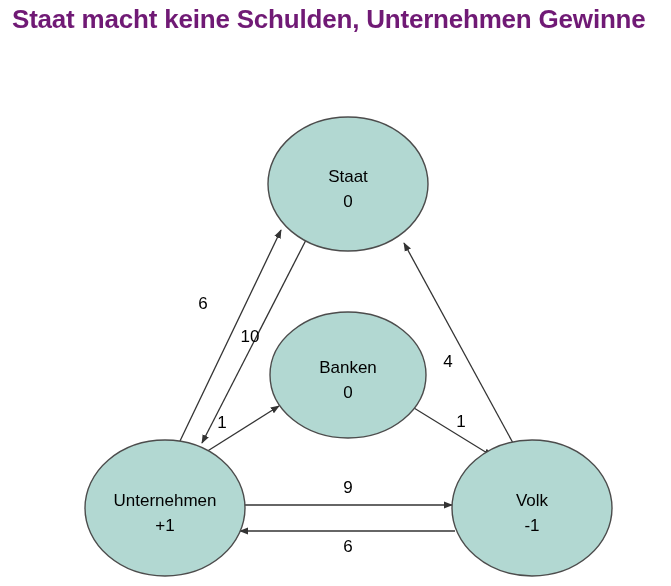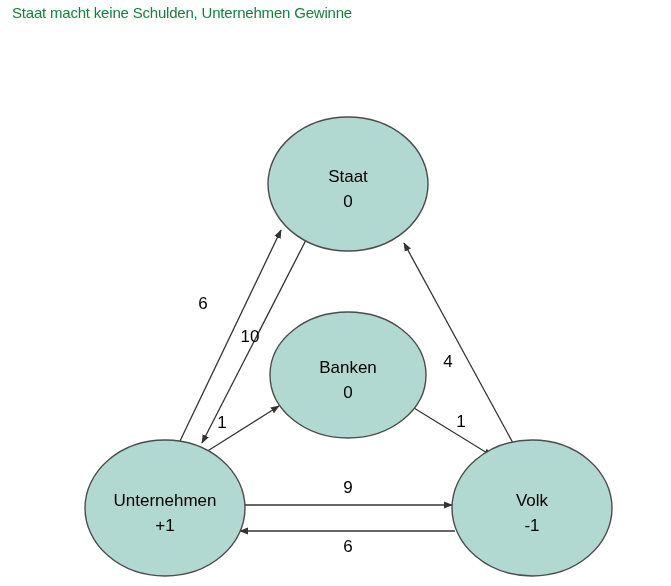--- a/index.html
+++ b/index.html
@@ -17,25 +17,25 @@
   #page {
     position: relative;
     width: 671px;
     height: 586px;
     background: #ffffff;
   }
   #title {
     position: absolute;
     left: 12px;
     top: 4px;
-    font-size: 15px;
-    font-weight: 400;
+    font-size: 26px;
+    font-weight: 700;
     letter-spacing: -0.2px;
     white-space: nowrap;
-    color: #15803d;
+    color: #701a75;
   }
   #diagram {
     position: absolute;
     left: 0;
     top: 0;
     width: 671px;
     height: 586px;
   }
   .node-ellipse {
     fill: #b2d8d2;

